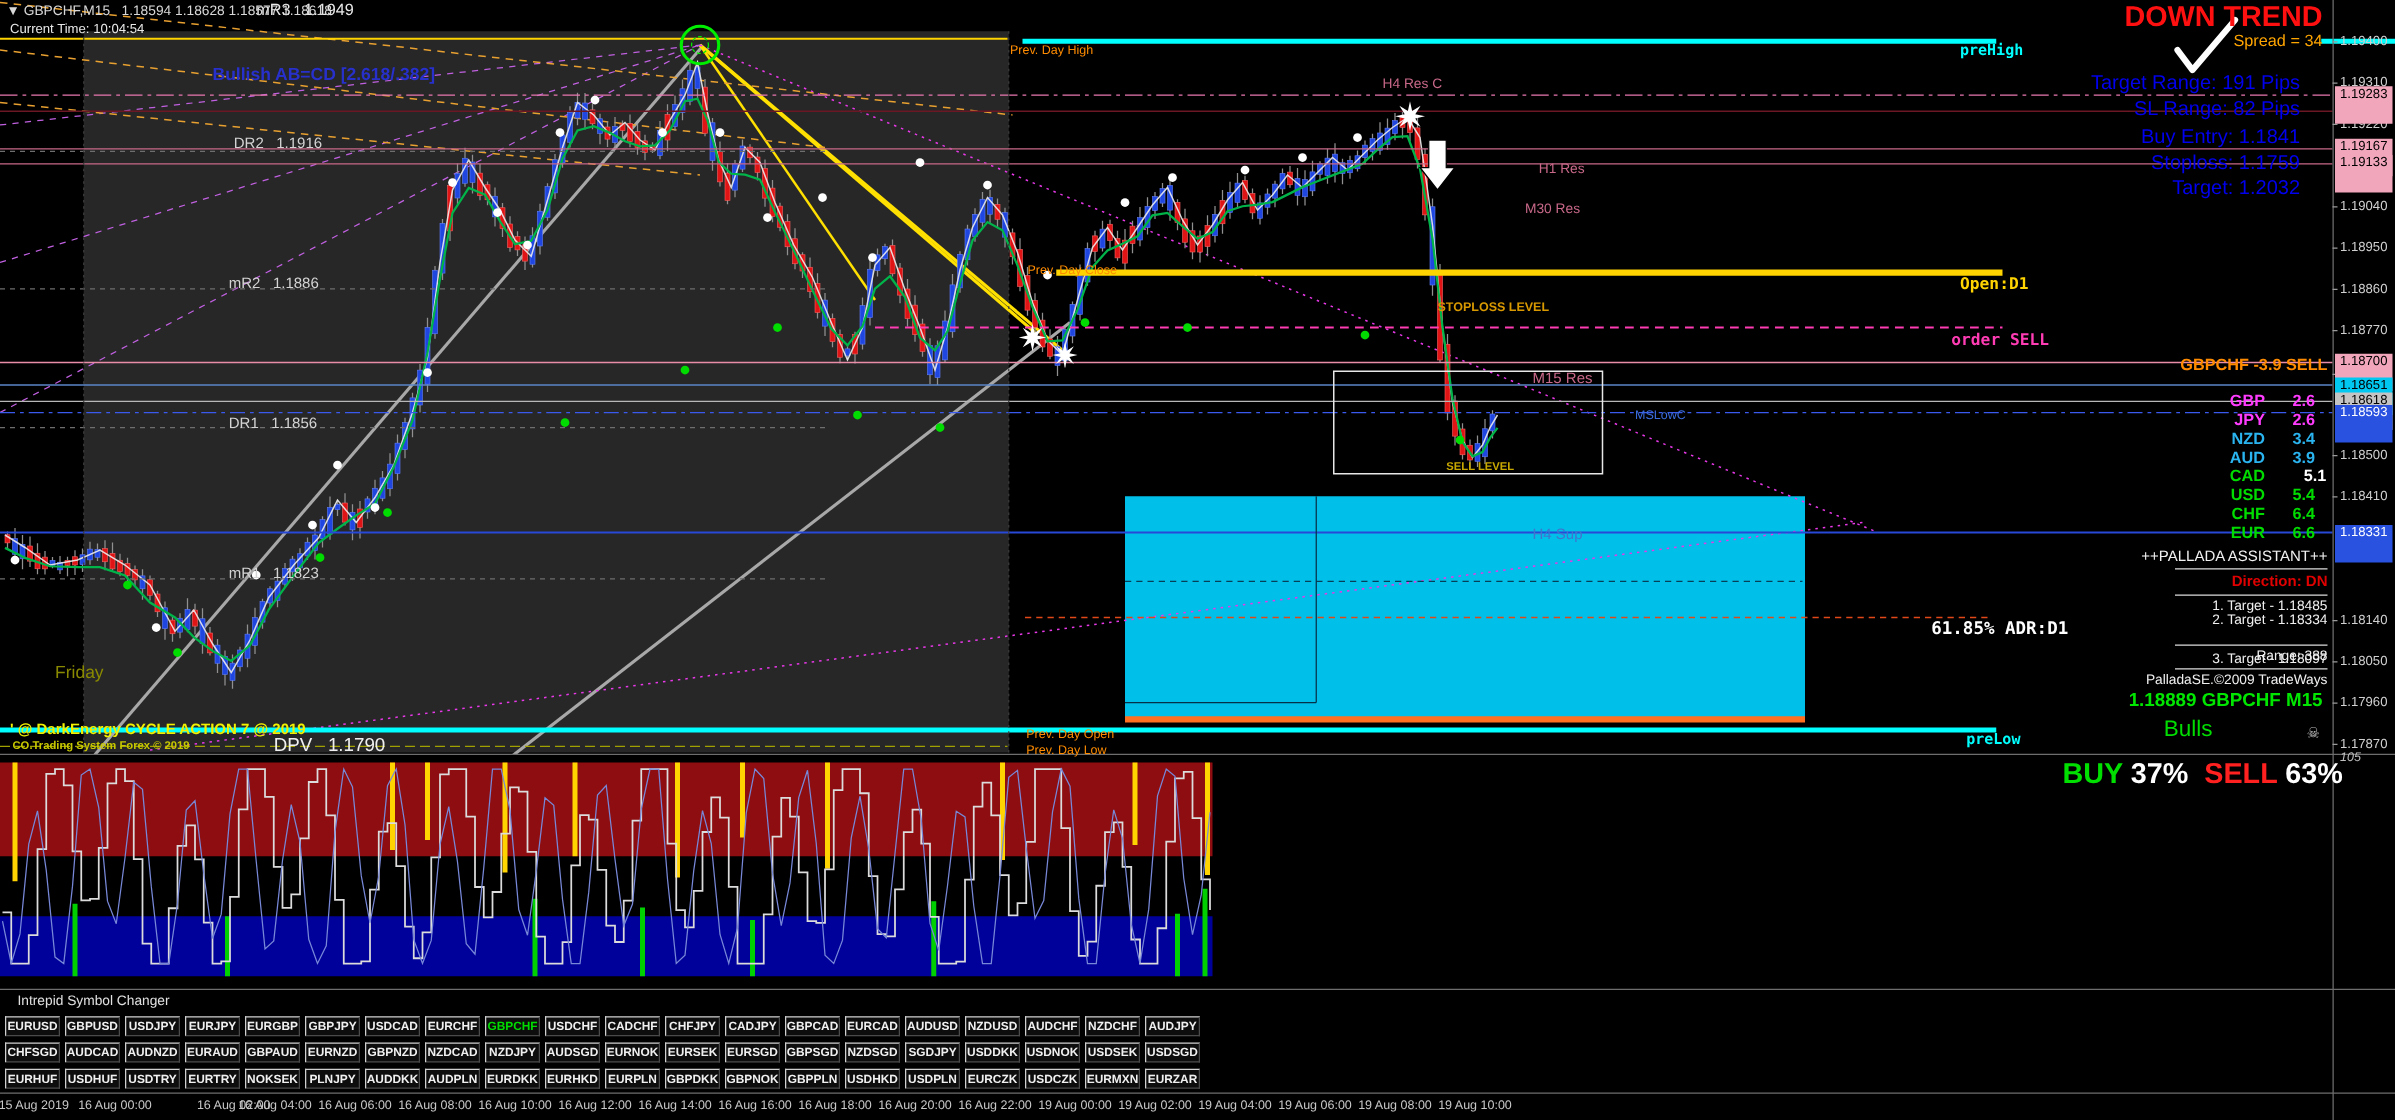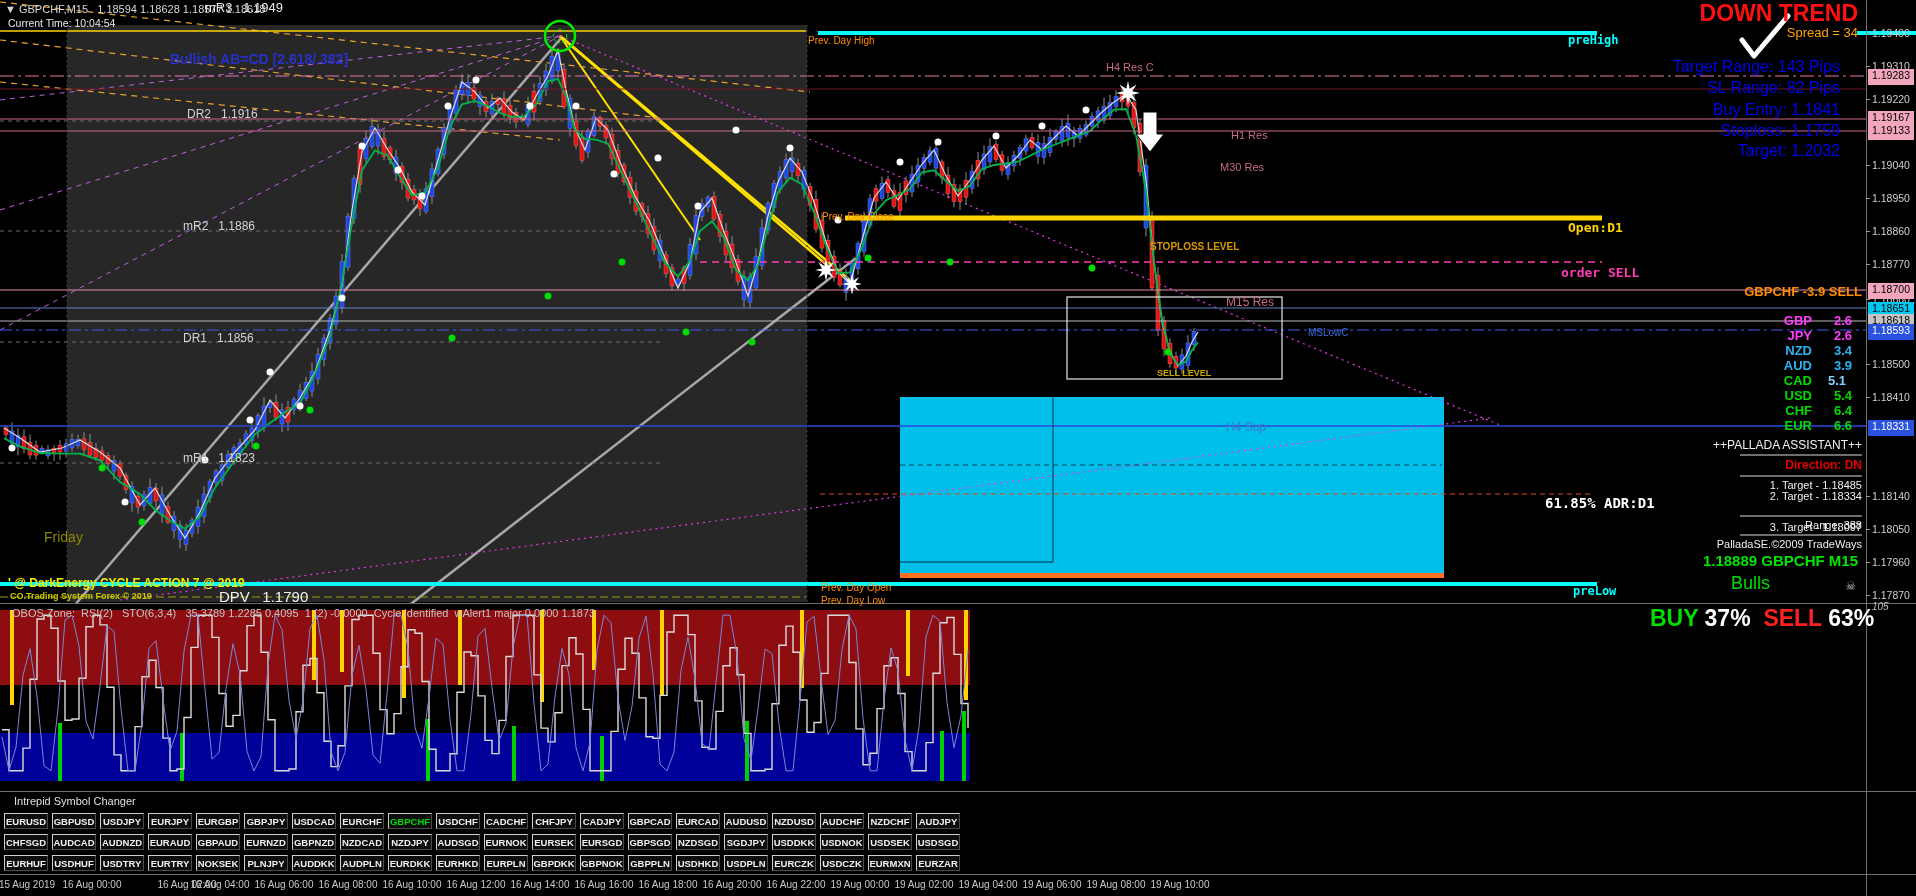--- a/index.html
+++ b/index.html
@@ -8,21 +8,21 @@
   #chart-svg{position:absolute;left:0;top:0;z-index:1;}
   .lbl{position:absolute;white-space:pre;line-height:1;z-index:5;}
   .mono{font-family:"DejaVu Sans Mono",monospace;}
   .b{font-weight:bold;}
   #title-bar{position:absolute;left:5px;top:3px;color:#d8d8d8;font-size:11px;z-index:6;white-space:pre;}
   #current-time{position:absolute;left:8px;top:17px;color:#e8e8e8;font-size:10.5px;z-index:6;}
   #obos-header{position:absolute;left:12px;top:607px;color:#c4c4c4;font-size:11px;z-index:6;white-space:pre;}
   #intrepid-title{position:absolute;left:14px;top:795px;color:#e0e0e0;font-size:11px;z-index:6;}
   #buy-sell{position:absolute;left:1650px;top:605px;font-size:23px;font-weight:bold;z-index:6;white-space:pre;}
   .axis-lbl{position:absolute;left:1872px;color:#d0d0d0;font-size:10.5px;z-index:6;white-space:pre;}
-  .axis-badge{position:absolute;left:1868px;width:46px;height:16px;text-align:center;font-size:10.5px;
+  .axis-badge{position:absolute;left:1868px;width:46px;height:30px;text-align:center;font-size:10.5px;
               line-height:13px;z-index:7;}
   .tick{position:absolute;left:1866px;width:4px;height:1px;background:#9a9a9a;z-index:6;}
   .time-lbl{position:absolute;width:90px;text-align:center;top:879px;color:#c8c8c8;font-size:10px;z-index:6;}
   .symbtn{position:absolute;width:44px;height:16px;background:#0d0d0d;color:#f0f0f0;
           font-family:"Liberation Sans",sans-serif;font-size:9.5px;font-weight:bold;text-align:center;
           line-height:15px;border-top:1px solid #cfcfcf;border-left:1px solid #cfcfcf;
           border-right:1px solid #4a4a4a;border-bottom:1px solid #4a4a4a;z-index:6;padding:0;cursor:pointer;}
   .symbtn.active{color:#00dc00;}
   .sep-h{position:absolute;left:0;width:1916px;height:1px;background:#6e6e6e;z-index:4;}
   .sep-v{position:absolute;top:0;width:1px;height:896px;background:#6e6e6e;z-index:4;}
@@ -354,21 +354,20 @@
         <rect x="962" y="711" width="4" height="70" fill="#00d000"></rect>
         <path d="M2 729.8 H9 V770.8 H16 V770.8 H23 V748.1 H30 V679.3 H37 V619.0 H44 V615.2 H51 V628.3 H58 V681.0 H65 V720.3 H72 V719.0 H79 V678.2 H86 V626.7 H93 V615.2 H100 V624.9 H107 V687.2 H114 V754.9 H121 V770.8 H128 V770.8 H135 V726.6 H142 V676.7 H149 V660.3 H156 V687.5 H163 V738.1 H170 V770.8 H177 V769.0 H184 V717.5 H191 V647.4 H198 V615.2 H205 V615.2 H212 V637.4 H219 V693.5 H226 V726.3 H233 V715.4 H240 V670.7 H247 V625.6 H254 V615.2 H261 V652.3 H268 V719.8 H275 V770.8 H282 V770.8 H289 V769.0 H296 V711.7 H303 V665.3 H310 V658.5 H317 V692.8 H324 V741.3 H331 V766.6 H338 V745.8 H345 V685.9 H352 V619.5 H359 V615.2 H366 V615.2 H373 V653.2 H380 V709.6 H387 V733.8 H394 V713.6 H401 V666.8 H408 V629.8 H415 V633.3 H422 V681.5 H429 V749.2 H436 V770.8 H443 V770.8 H450 V753.7 H457 V692.2 H464 V652.0 H471 V655.7 H478 V695.9 H485 V740.4 H492 V753.6 H499 V720.4 H506 V656.5 H513 V615.2 H520 V615.2 H527 V615.2 H534 V674.9 H541 V728.1 H548 V741.9 H555 V712.7 H562 V665.6 H569 V637.8 H576 V654.0 H583 V709.4 H590 V770.8 H597 V770.8 H604 V770.8 H611 V731.4 H618 V669.3 H625 V638.3 H632 V653.2 H639 V697.9 H646 V736.8 H653 V738.2 H660 V695.4 H667 V632.0 H674 V615.2 H681 V615.2 H688 V634.6 H695 V700.9 H702 V747.2 H709 V749.0 H716 V711.4 H723 V665.7 H730 V647.7 H737 V674.8 H744 V733.4 H751 V770.8 H758 V770.8 H765 V769.2 H772 V703.7 H779 V645.3 H786 V626.1 H793 V652.2 H800 V700.0 H807 V732.2 H814 V722.5 H821 V673.4 H828 V615.2 H835 V615.2 H842 V615.2 H849 V662.5 H856 V728.9 H863 V764.7 H870 V753.3 H877 V708.6 H884 V665.7 H891 V657.8 H898 V693.5 H905 V751.6 H912 V770.8 H919 V770.8 H926 V742.6 H933 V673.2 H940 V622.7 H947 V617.5 H954 V654.4 H961 V703.5 H968 V727.9" fill="none" stroke="#dcdcdc" stroke-width="1.4"></path>
         <path d="M2 736.9 L9 770.8 L16 747.1 L23 675.3 L30 648.7 L37 696.3 L44 765.7 L51 770.8 L58 708.9 L65 620.0 L72 615.2 L79 646.1 L86 720.9 L93 739.0 L100 686.2 L107 625.8 L114 631.5 L121 708.9 L128 770.8 L135 770.8 L142 722.8 L149 648.0 L156 640.6 L163 698.8 L170 750.8 L177 731.3 L184 651.1 L191 615.2 L198 615.2 L205 689.2 L212 759.1 L219 752.7 L226 688.4 L233 643.7 L240 673.6 L247 751.4 L254 770.8 L261 756.7 L268 665.5 L275 615.2 L282 629.6 L289 700.5 L296 738.4 L303 700.8 L310 628.5 L317 615.2 L324 659.8 L331 751.7 L338 770.8 L345 752.3 L352 675.6 L359 645.3 L366 689.5 L373 755.0 L380 763.3 L387 694.3 L394 615.2 L401 615.2 L408 648.1 L415 727.6 L422 748.2 L429 697.1 L436 638.2 L443 644.3 L450 719.3 L457 770.8 L464 770.8 L471 713.7 L478 636.0 L485 628.4 L492 687.5 L499 740.6 L506 723.2 L513 647.5 L520 615.2 L527 615.5 L534 703.2 L541 770.8 L548 764.1 L555 696.3 L562 648.5 L569 674.8 L576 747.6 L583 770.8 L590 742.4 L597 650.3 L604 615.2 L611 622.8 L618 698.7 L625 740.5 L632 706.3 L639 638.1 L646 616.2 L653 674.8 L660 764.1 L667 770.8 L674 752.1 L681 670.3 L688 636.9 L695 679.2 L702 742.9 L709 750.2 L716 682.8 L723 615.2 L730 615.2 L737 655.6 L744 738.8 L751 760.3 L758 708.6 L765 649.0 L772 653.5 L779 724.6 L786 770.8 L793 770.8 L800 700.6 L807 621.9 L814 616.3 L821 678.5 L828 734.6 L835 720.4 L842 649.6 L849 615.2 L856 629.0 L863 718.5 L870 770.8 L877 770.8 L884 699.6 L891 647.9 L898 670.6 L905 739.3 L912 770.8 L919 727.3 L926 636.7 L933 615.2 L940 621.1 L947 702.6 L954 747.7 L961 715.9 L968 649.8" fill="none" stroke="#7888d8" stroke-width="1"></path>
       </svg>
     </div>
 
   <div id="title-bar"><span>▼</span> <span>GBPCHF,M15</span>   <span>1.18594 1.18628 1.18577 1.18618</span></div>
 
   <div id="current-time">Current Time: 10:04:54</div>
 
-  <div id="obos-header">OBOS Zone:  RSI(2)   STO(6,3,4)   35.3789 1.2285 0.4095  1 (2) -0.0000  Cycle identified  wAlert1 major 0.0000 1.1873</div>
 
   <div id="intrepid-title">Intrepid Symbol Changer</div>
 
   <div id="buy-sell"><span style="color:#00e000">BUY</span> <span style="color:#ffffff">37%</span>  <span style="color:#ff2020">SELL</span> <span style="color:#ffffff">63%</span></div>
 
   <div id="gen-layer">
       <div class="sep-h" style="top: 602.5px;"></div>
       <div class="sep-h" style="top: 791px;"></div>
       <div class="sep-h" style="top: 874px;"></div>
       <div class="sep-v" style="left: 1866px;"></div>
@@ -397,35 +396,35 @@
       <div class="lbl mono b" style="top: 496px; color: rgb(255, 255, 255); font-size: 14px; left: 1545px;">61.85% ADR:D1</div>
       <div class="lbl" style="top: 530px; color: rgb(138, 138, 0); font-size: 14px; left: 44px;">Friday</div>
       <div class="lbl b" style="top: 577px; color: rgb(240, 240, 0); font-size: 12px; left: 8px;">' @ DarkEnergy CYCLE ACTION 7 @ 2019</div>
       <div class="lbl b" style="top: 592px; color: rgb(200, 200, 0); font-size: 9px; left: 10px;">CO.Trading System Forex © 2019</div>
       <div class="lbl" style="top: 583px; color: rgb(255, 140, 0); font-size: 10px; left: 821px;">Prev. Day Open</div>
       <div class="lbl" style="top: 596px; color: rgb(255, 140, 0); font-size: 10px; left: 821px;">Prev. Day Low</div>
       <div class="lbl mono b" style="top: 585px; color: rgb(0, 255, 255); font-size: 12px; left: 1573px;">preLow</div>
       <div class="lbl" style="top: 602px; color: rgb(192, 192, 192); font-size: 10px; left: 1872px; font-style: italic;">105</div>
       <div class="lbl b" style="top: 285px; color: rgb(255, 140, 0); font-size: 13px; right: 54px;">GBPCHF -3.9 SELL</div>
       <div class="lbl" style="top: 580px; color: rgb(184, 184, 184); font-size: 12px; right: 60px;">☠</div>
-      <div class="info-line" style="top: 58px;">Target Range: 143 Pips</div>
+      <div class="info-line" style="top: 58px;">Target Range: 191 Pips</div>
       <div class="info-line" style="top: 79px;">SL Range: 82 Pips</div>
       <div class="info-line" style="top: 101px;">Buy Entry: 1.1841</div>
       <div class="info-line" style="top: 122px;">Stoploss: 1.1759</div>
       <div class="info-line" style="top: 142px;">Target: 1.2032</div>
       <div class="strength-code" style="right: 104px; top: 313px; color: rgb(255, 60, 255);">GBP</div>
       <div class="strength-val" style="right: 64px; top: 313px; color: rgb(255, 60, 255);">2.6</div>
       <div class="strength-code" style="right: 104px; top: 328px; color: rgb(255, 60, 255);">JPY</div>
       <div class="strength-val" style="right: 64px; top: 328px; color: rgb(255, 60, 255);">2.6</div>
       <div class="strength-code" style="right: 104px; top: 343px; color: rgb(42, 180, 240);">NZD</div>
       <div class="strength-val" style="right: 64px; top: 343px; color: rgb(42, 180, 240);">3.4</div>
       <div class="strength-code" style="right: 104px; top: 358px; color: rgb(42, 180, 240);">AUD</div>
       <div class="strength-val" style="right: 64px; top: 358px; color: rgb(42, 180, 240);">3.9</div>
       <div class="strength-code" style="right: 104px; top: 373px; color: rgb(0, 220, 0);">CAD</div>
-      <div class="strength-val" style="right: 70px; top: 373px; color: #7dd3fc;">5.1</div>
+      <div class="strength-val" style="right: 55px; top: 373px; color: #ffffff;">5.1</div>
       <div class="strength-code" style="right: 104px; top: 388px; color: rgb(0, 220, 0);">USD</div>
       <div class="strength-val" style="right: 64px; top: 388px; color: rgb(0, 220, 0);">5.4</div>
       <div class="strength-code" style="right: 104px; top: 403px; color: rgb(0, 220, 0);">CHF</div>
       <div class="strength-val" style="right: 64px; top: 403px; color: rgb(0, 220, 0);">6.4</div>
       <div class="strength-code" style="right: 104px; top: 418px; color: rgb(0, 220, 0);">EUR</div>
       <div class="strength-val" style="right: 64px; top: 418px; color: rgb(0, 220, 0);">6.6</div>
       <div class="lbl" style="top: 439px; color: rgb(240, 240, 240); font-size: 12px; right: 54px;">++PALLADA ASSISTANT++</div>
       <div class="lbl b" style="top: 459px; color: rgb(224, 0, 0); font-size: 12px; right: 54px;">Direction: DN</div>
       <div class="lbl" style="top: 480px; color: rgb(240, 240, 240); font-size: 11px; right: 54px;">1. Target - 1.18485</div>
       <div class="lbl" style="top: 491px; color: rgb(240, 240, 240); font-size: 11px; right: 54px;">2. Target - 1.18334</div>

